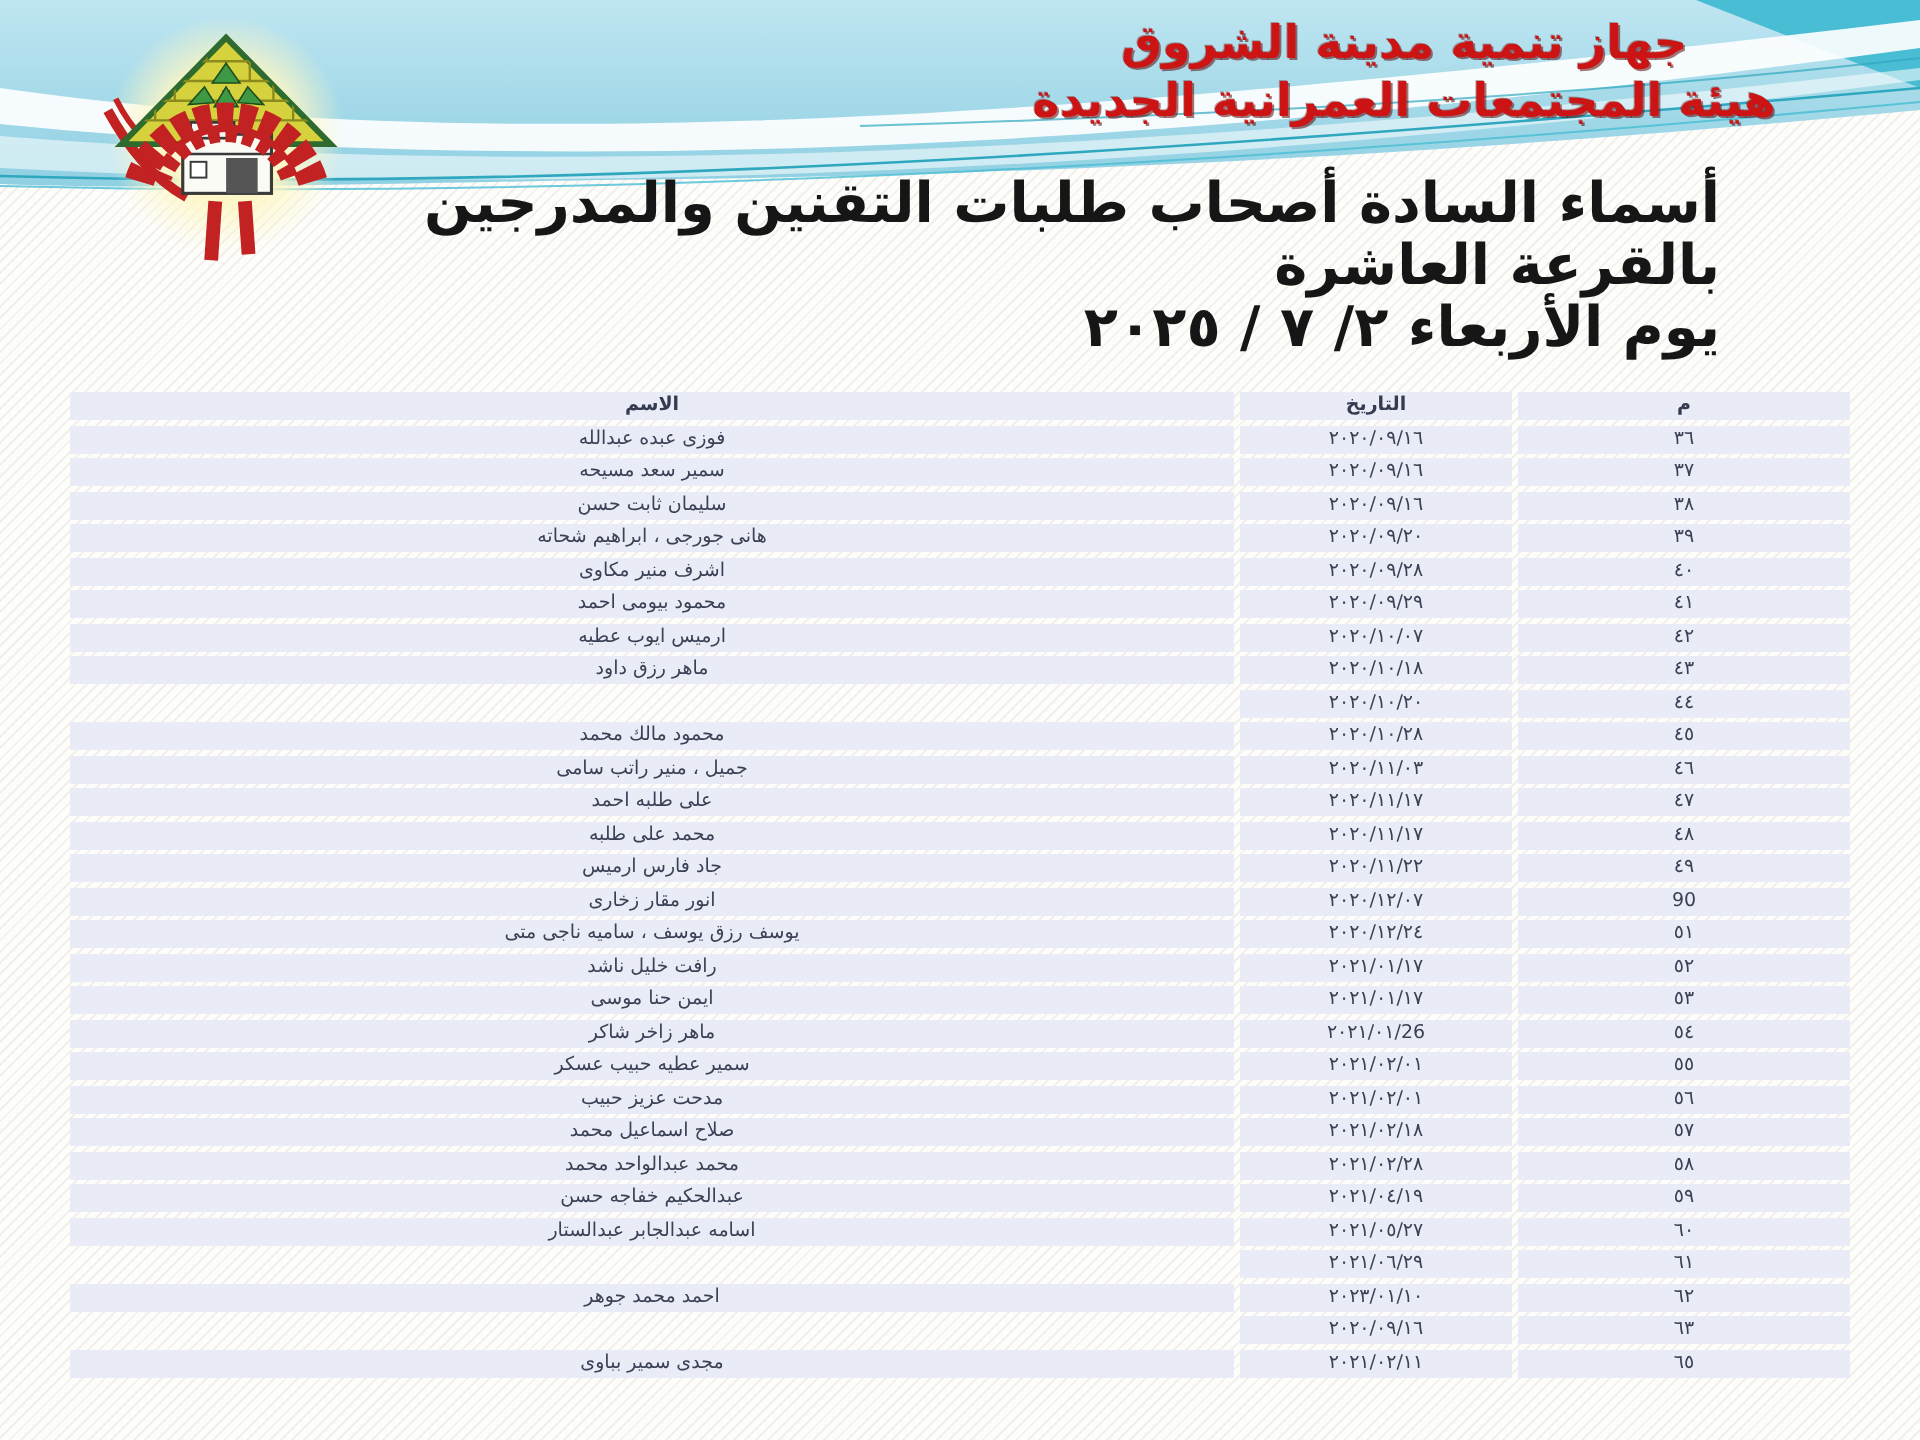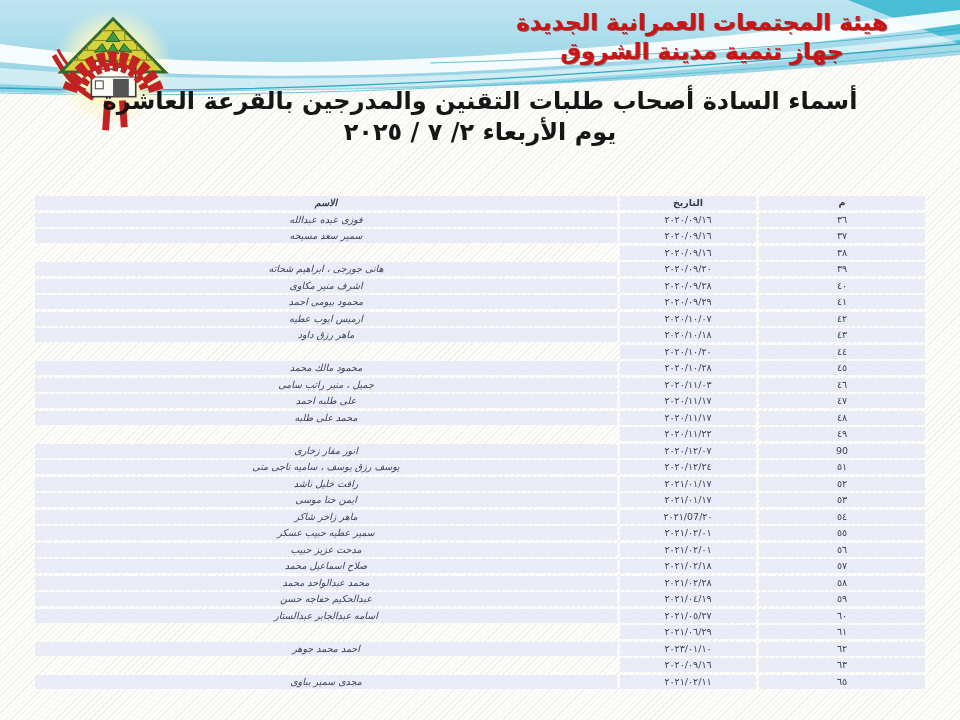--- a/index.html
+++ b/index.html
@@ -15,38 +15,38 @@
   .logo{position:absolute;top:6px;left:48px;width:138px;height:138px;}
   .org-text{
     position:absolute;top:8px;right:28px;width:460px;
     text-align:center;direction:rtl;
     color:#cc1414;font-weight:bold;font-size:23px;line-height:29px;
     text-shadow:1px 1px 0 rgba(90,10,10,.55), -0.5px -0.5px 0 rgba(90,10,10,.35);
     letter-spacing:.5px;
   }
   .doc-title{
     position:absolute;top:86px;left:100px;width:760px;
-    text-align:center;direction:rtl;
-    color:#161616;font-weight:bold;font-size:24px;line-height:31px;
+    text-align:right;direction:rtl;
+    color:#161616;font-weight:bold;font-size:28px;line-height:31px;
   }
   .lottery-table{
     position:absolute;top:196px;left:35px;width:890px;direction:rtl;
   }
   .trow{
     display:flex;flex-direction:row;height:14px;margin-bottom:2.5px;
     column-gap:3px;
   }
   .cell{
     background:#e9ecf6;color:#3a4055;font-size:9.5px;line-height:14px;
     display:flex;align-items:center;justify-content:center;
     white-space:nowrap;overflow:hidden;
   }
   .cell.serial{width:166px;flex:0 0 auto;}
   .cell.date{width:136px;flex:0 0 auto;}
-  .cell.name{flex:1 1 auto;font-style:italic;}
+  .cell.name{flex:1 1 auto;}
   .header-row .cell{font-weight:600;color:#343a50;}
 </style>
 </head>
 <body>
 
 <svg class="band" viewBox="0 0 960 112" aria-hidden="true">
   <defs>
     <linearGradient id="sky" x1="0" y1="0" x2="0" y2="1">
       <stop offset="0" stop-color="#bfe5f1"></stop>
       <stop offset="1" stop-color="#8fd0e2"></stop>
@@ -112,22 +112,22 @@
 
   <g fill="none" stroke="#c32222" stroke-linecap="butt">
     <path d="M22,86 A46 46 0 0 0 110,86" stroke-width="15" stroke-dasharray="8 3" transform="rotate(180 66 86)"></path>
     <path d="M34,88 A34 34 0 0 0 98,88" stroke-width="9" stroke-dasharray="6 3" transform="rotate(180 66 86)"></path>
   </g>
   <rect x="57" y="96" width="7" height="30" fill="#c32222" transform="rotate(4 60 96)"></rect>
   <rect x="72" y="96" width="7" height="27" fill="#c32222" transform="rotate(-4 75 96)"></rect>
 </svg>
 
 <div class="org-text">
+  <div>جهاز تنمية مدينة الشروق</div>
   <div>هيئة المجتمعات العمرانية الجديدة</div>
-  <div>جهاز تنمية مدينة الشروق</div>
 </div>
 
 <div class="doc-title">
   <div>أسماء السادة أصحاب طلبات التقنين والمدرجين بالقرعة العاشرة</div>
   <div>يوم الأربعاء ٢/ ٧ / ٢٠٢٥</div>
 </div>
 
 <div class="lottery-table">
   <div class="trow header-row">
     <div class="cell serial">م</div>
@@ -143,20 +143,21 @@
 
   <div class="trow">
     <div class="cell serial">٣٧</div>
     <div class="cell date" dir="ltr">٢٠٢٠/٠٩/١٦</div>
     <div class="cell name">سمير سعد مسيحه</div>
   </div>
 
   <div class="trow">
     <div class="cell serial">٣٨</div>
     <div class="cell date" dir="ltr">٢٠٢٠/٠٩/١٦</div>
+    <div class="cell name">سليمان ثابت حسن</div>
   </div>
 
   <div class="trow">
     <div class="cell serial">٣٩</div>
     <div class="cell date" dir="ltr">٢٠٢٠/٠٩/٢٠</div>
     <div class="cell name">هانى جورجى ، ابراهيم شحاته</div>
   </div>
 
   <div class="trow">
     <div class="cell serial">٤٠</div>
@@ -207,20 +208,21 @@
 
   <div class="trow">
     <div class="cell serial">٤٨</div>
     <div class="cell date" dir="ltr">٢٠٢٠/١١/١٧</div>
     <div class="cell name">محمد على طلبه</div>
   </div>
 
   <div class="trow">
     <div class="cell serial">٤٩</div>
     <div class="cell date" dir="ltr">٢٠٢٠/١١/٢٢</div>
+    <div class="cell name">جاد فارس ارميس</div>
   </div>
 
   <div class="trow">
     <div class="cell serial">90</div>
     <div class="cell date" dir="ltr">٢٠٢٠/١٢/٠٧</div>
     <div class="cell name">انور مقار زخارى</div>
   </div>
 
   <div class="trow">
     <div class="cell serial">٥١</div>
@@ -235,21 +237,21 @@
   </div>
 
   <div class="trow">
     <div class="cell serial">٥٣</div>
     <div class="cell date" dir="ltr">٢٠٢١/٠١/١٧</div>
     <div class="cell name">ايمن حنا موسى</div>
   </div>
 
   <div class="trow">
     <div class="cell serial">٥٤</div>
-    <div class="cell date" dir="ltr">٢٠٢١/07/٢٠</div>
+    <div class="cell date" dir="ltr">٢٠٢١/٠١/26</div>
     <div class="cell name">ماهر زاخر شاكر</div>
   </div>
 
   <div class="trow">
     <div class="cell serial">٥٥</div>
     <div class="cell date" dir="ltr">٢٠٢١/٠٢/٠١</div>
     <div class="cell name">سمير عطيه حبيب عسكر</div>
   </div>
 
   <div class="trow">

